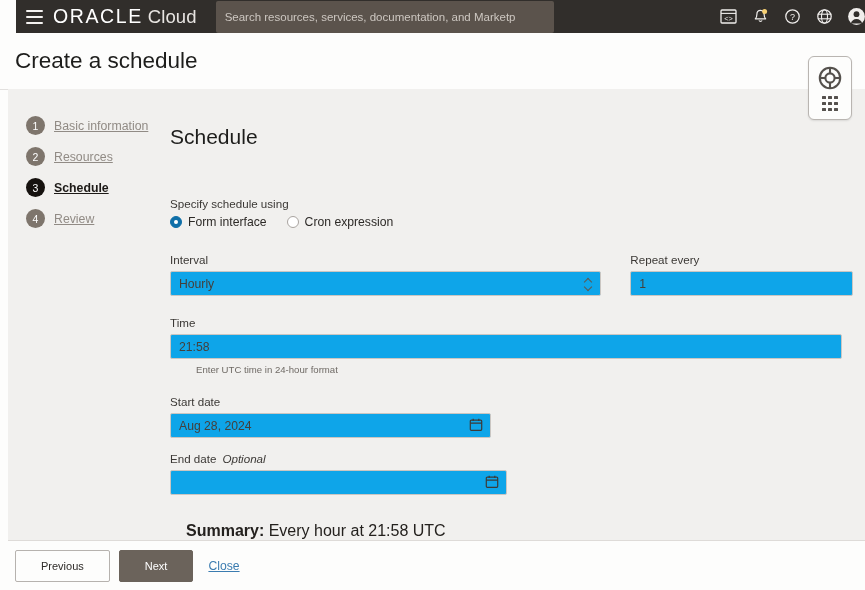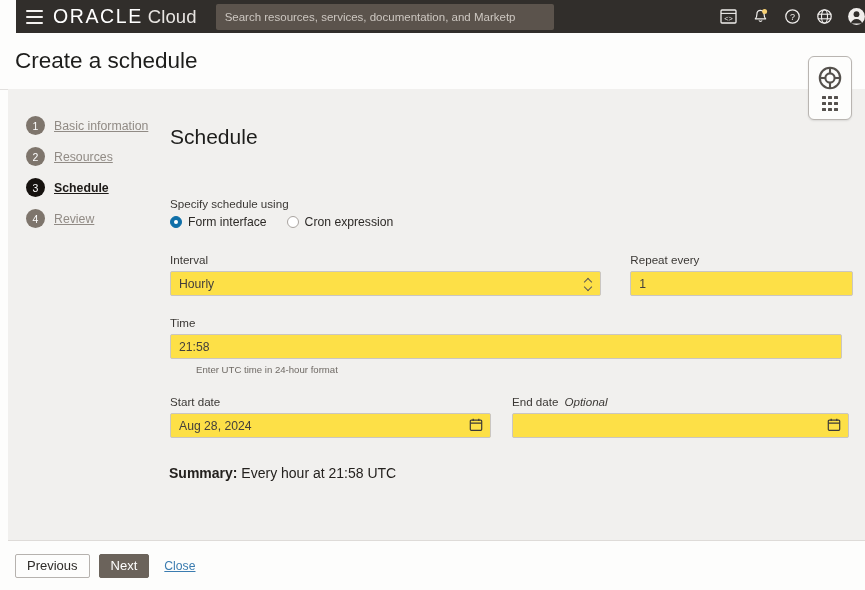--- a/index.html
+++ b/index.html
@@ -39,21 +39,21 @@
     color: #fff; font-size: 19.5px; font-weight: 400;
     letter-spacing: 1.6px;
     font-family: "Liberation Sans", sans-serif;
   }
   #brand .cloud {
     color: #e8e5e2; font-size: 18.5px; font-weight: 400;
     letter-spacing: 0.1px;
   }
   #searchbox {
     margin-left: 19px;
-    width: 338px; height: 26px;
+    width: 338px; height: 32px;
     background: #5b534c;
     border-radius: 2px;
     display: flex; align-items: center;
     padding: 0 9px;
     cursor: text;
   }
   #searchbox .ph {
     color: #cdc7c1; font-size: 11.5px;
     white-space: nowrap; overflow: hidden;
   }
@@ -190,21 +190,21 @@
   .radio-opt.checked .radio-dot::after {
     content: ""; position: absolute;
     left: 3.1px; top: 3.1px;
     width: 3.8px; height: 3.8px;
     border-radius: 50%; background: #fff;
   }
   .radio-label { font-size: 12.2px; color: #2d2a27; }
 
   
   .input-box {
-    background: #fde047;
+    background: #0ea5e9;
     border: 1px solid #cac6c2;
     border-radius: 2px;
     height: 25px;
     display: flex; align-items: center;
     padding: 0 8px;
     font-size: 12.2px; color: #44403c;
     cursor: text;
     position: relative;
   }
   .row { display: flex; margin-left: 7px; }
@@ -231,39 +231,39 @@
   .stepper .up::after { transform: rotate(45deg); }
   .stepper .dn::after { transform: rotate(225deg); top: -1px; }
 
   .cal-icon {
     position: absolute; right: 7px; top: 50%;
     transform: translateY(-50%);
     cursor: pointer;
   }
 
   #summary {
-    margin-left: 6px; margin-top: 27px;
-    font-size: 14px; color: #24211e;
+    margin-left: 23px; margin-top: 27px;
+    font-size: 16px; color: #24211e;
   }
   #summary b { font-weight: bold; }
 
   
   #footer {
     position: absolute; top: 541px; left: 0;
     width: 865px; height: 49px;
     background: #fdfdfc;
     display: flex; align-items: center;
     padding-left: 15px; gap: 9px;
   }
   .btn {
-    font-size: 13px;
+    font-size: 11px;
     border-radius: 2px;
-    height: 24px;
+    height: 32px;
     display: flex; align-items: center; justify-content: center;
-    padding: 0 11px; cursor: pointer;
+    padding: 0 25px; cursor: pointer;
     font-family: "Liberation Sans", sans-serif;
   }
   #btn-previous {
     background: #fdfdfc; border: 1px solid #b6b2ae; color: #2e2b28;
   }
   #btn-next {
     background: #6b635b; border: 1px solid #6b635b; color: #fff;
   }
   #link-close {
     font-size: 12.2px; color: #3b7cb0;
@@ -420,21 +420,21 @@
     <div class="row" style="margin-bottom:20px;">
       <div style="width:672px;">
         <span class="field-label">Time</span>
         <div class="input-box">
           <span>21:58</span>
         </div>
         <div class="helper">Enter UTC time in 24-hour format</div>
       </div>
     </div>
 
-    <div class="row" style="gap:21px;">
+    <div class="row" style="gap:14px;flex-direction:column;">
       <div style="width:321px;">
         <span class="field-label">Start date</span>
         <div class="input-box">
           <span>Aug 28, 2024</span>
           <span class="cal-icon">
             <svg width="14" height="14" viewBox="0 0 14 14">
               <rect x="1.3" y="2.6" width="11.4" height="10.2" rx="1" fill="none" stroke="#3d3a37" stroke-width="1.2"></rect>
               <line x1="1.3" y1="5.6" x2="12.7" y2="5.6" stroke="#3d3a37" stroke-width="1.2"></line>
               <line x1="4.2" y1="1.2" x2="4.2" y2="3.6" stroke="#3d3a37" stroke-width="1.2"></line>
               <line x1="9.8" y1="1.2" x2="9.8" y2="3.6" stroke="#3d3a37" stroke-width="1.2"></line>

